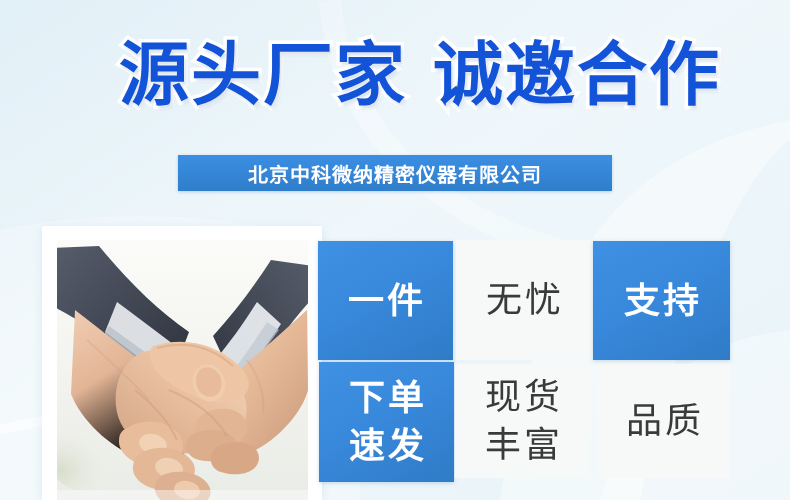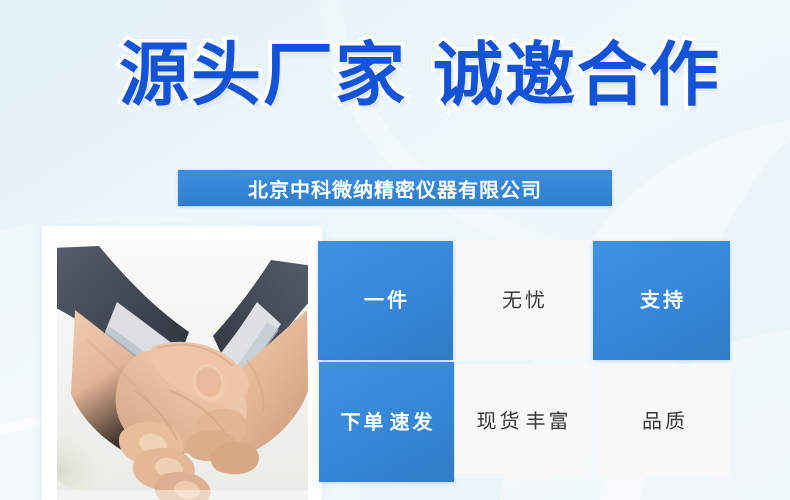--- a/index.html
+++ b/index.html
@@ -58,21 +58,21 @@
   }
   .headline .gap {
     display: inline-block;
     width: 26px;
   }
 
   
   .company-bar {
     position: absolute;
     left: 178px;
-    top: 170px;
+    top: 155px;
     width: 434px;
     height: 36px;
     z-index: 5;
     background: linear-gradient(180deg, #3b8ee2 0%, #2f7ecb 100%);
     box-shadow: 0 1px 3px rgba(60,120,180,0.30);
     display: flex;
     align-items: center;
     justify-content: center;
   }
   .company-bar span {
@@ -116,25 +116,25 @@
     height: 242px;
     z-index: 5;
     display: grid;
     grid-template-columns: 137px 137px 138px;
     grid-template-rows: 122px 120px;
     column-gap: 0;
     row-gap: 0;
   }
   .cell {
     display: flex;
-    flex-direction: row;
+    flex-direction: column;
     align-items: center;
     justify-content: center;
     font-family: "DejaVu Sans", "Liberation Sans", sans-serif;
-    font-size: 20px;
+    font-size: 36px;
     font-weight: bold;
     line-height: 1.32;
     letter-spacing: 3px;
     text-indent: 3px;
   }
   .cell .line { display: block; }
 
   .cell.blue {
     background: linear-gradient(150deg, #3f91e3 0%, #3888dc 45%, #2f7cc6 100%);
     color: #ffffff;

